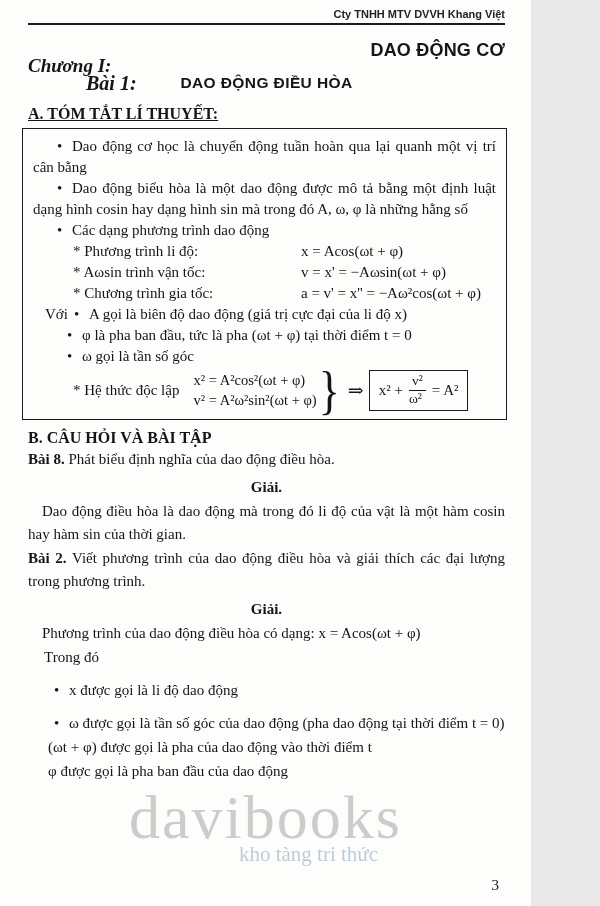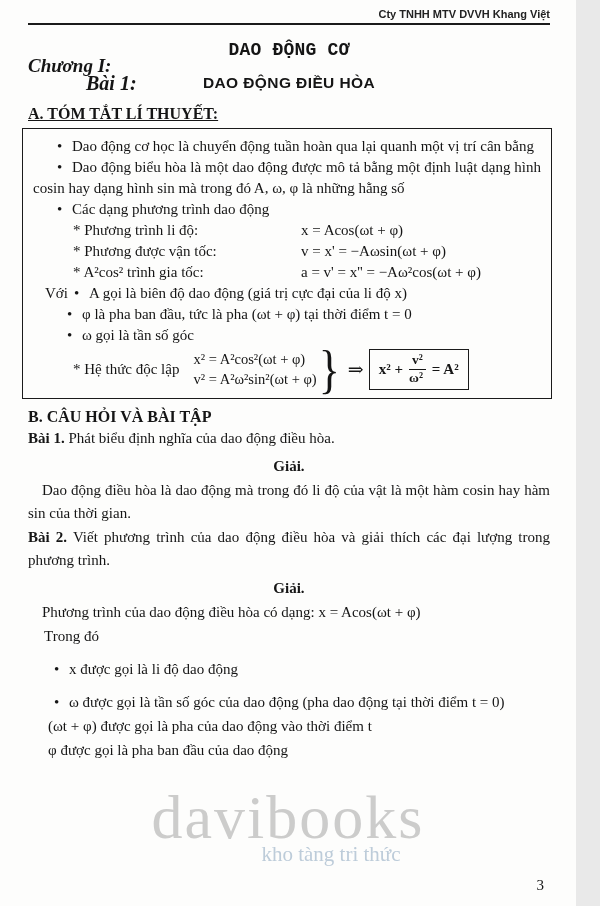--- a/index.html
+++ b/index.html
@@ -1,24 +1,24 @@
 <!DOCTYPE html>
 <html><head>
 <meta charset="utf-8">
 <style>
   * { margin:0; padding:0; box-sizing:border-box; }
   html,body { background:#e9e9e9; }
   body { width:600px; height:906px; margin:0 auto; font-family:"Liberation Serif","DejaVu Serif",serif; color:#151515; }
-  .page { position:relative; width:576px; height:906px; background:#fdfdfc; overflow:hidden; padding:8px 26px 0 28px; }
+  .page { position:relative; width:531px; height:906px; background:#fdfdfc; overflow:hidden; padding:8px 26px 0 28px; }
 
   .pg-header { text-align:right; font-family:"Liberation Sans","DejaVu Sans",sans-serif; font-size:11px; font-weight:bold; padding-bottom:3px; border-bottom:2px solid #1b1b1b; color:#222; }
 
   .chapter-row { position:relative; height:30px; margin-top:12px; }
   .chapter-label { position:absolute; left:0; top:18px; font-style:italic; font-weight:bold; font-size:19px; }
-  .chapter-title { display:block; text-align:center; font-family:Liberation Mono, monospace; font-weight:bold; font-size:18px; padding-top:3px; letter-spacing:.2px; }
+  .chapter-title { display:block; text-align:right; font-family:Liberation Sans, sans-serif; font-weight:bold; font-size:18px; padding-top:3px; letter-spacing:.2px; }
 
   .lesson-row { position:relative; height:26px; margin-top:3px; }
   .lesson-label { position:absolute; left:58px; top:2px; font-style:italic; font-weight:bold; font-size:20px; }
   .lesson-title { display:block; text-align:center; font-family:"Liberation Sans","DejaVu Sans",sans-serif; font-weight:bold; font-size:15.5px; letter-spacing:.4px; padding-top:4px; }
 
   .a-heading { font-size:16px; font-weight:bold; text-decoration:underline; margin-top:9px; }
 
   .theory-box { border:1.5px solid #1b1b1b; margin-top:5px; margin-left:-6px; margin-right:-2px; padding:7px 10px 8px 10px; font-size:15px; line-height:21px; }
   .t-bullet { text-align:justify; text-indent:24px; }
   .blt { display:inline-block; width:15px; text-indent:0; }
@@ -27,21 +27,21 @@
   .eq-value { flex:1; }
   .voi-row { padding-left:12px; }
   .voi-row .blt { margin-left:6px; }
   .sub-bullet { padding-left:34px; }
 
   .ht-row { display:flex; align-items:center; padding-left:40px; margin-top:3px; }
   .ht-label { margin-right:14px; white-space:nowrap; }
   .ht-eqs { display:flex; flex-direction:column; line-height:20px; font-size:14.5px; }
   .ht-brace { display:inline-block; font-size:44px; font-weight:300; transform:scaleY(1.18); margin:0 3px 0 2px; }
   .ht-arrow { font-size:19px; margin:0 5px; }
-  .ht-result { border:1.3px solid #1b1b1b; padding:3px 9px; display:inline-flex; align-items:center; gap:6px; font-size:15px; line-height:1.1;font-weight:bold; }
+  .ht-result { border:1.3px solid #1b1b1b; padding:3px 9px; display:inline-flex; align-items:center; gap:6px; font-size:15px; line-height:1.1; }
   .frac { display:inline-flex; flex-direction:column; font-size:13.5px; line-height:1.1; }
   .frac .num { border-bottom:1px solid #151515; padding:0 3px 1px; }
   .frac .den { padding-top:1px; }
 
   .b-heading { font-weight:bold; font-size:16px; margin-top:9px; }
   .para { font-size:15px; line-height:23px; text-align:justify; margin-top:1px; }
   .indent { text-indent:14px; }
   .bold-label { font-weight:bold; }
   .giai { text-align:center; font-weight:bold; font-size:15px; margin-top:5px; line-height:23px; }
   .b-bullet { font-size:15px; line-height:23px; text-align:justify; text-indent:26px; margin-top:10px; }
@@ -78,25 +78,25 @@
   <div class="theory-box">
     <p class="t-bullet"><span class="blt">•</span><span>Dao động cơ học là chuyển động tuần hoàn qua lại quanh một vị trí cân bằng</span></p>
     <p class="t-bullet"><span class="blt">•</span><span>Dao động biểu hòa là một dao động được mô tả bằng một định luật dạng hình cosin hay dạng hình sin mà trong đó A, ω, φ là những hằng số</span></p>
     <p class="t-bullet"><span class="blt">•</span><span>Các dạng phương trình dao động</span></p>
 
     <div class="eq-row">
       <span class="eq-label">* Phương trình li độ:</span>
       <span class="eq-value">x = Acos(ωt + φ)</span>
     </div>
     <div class="eq-row">
-      <span class="eq-label">* Phương được vận tốc:</span>
+      <span class="eq-label">* Aωsin trình vận tốc:</span>
       <span class="eq-value">v = x' = −Aωsin(ωt + φ)</span>
     </div>
     <div class="eq-row">
-      <span class="eq-label">* A²cos² trình gia tốc:</span>
+      <span class="eq-label">* Chương trình gia tốc:</span>
       <span class="eq-value">a = v' = x'' = −Aω²cos(ωt + φ)</span>
     </div>
 
     <p class="voi-row"><span>Với</span><span class="blt">•</span><span>A gọi là biên độ dao động (giá trị cực đại của li độ x)</span></p>
     <p class="sub-bullet"><span class="blt">•</span><span>φ là pha ban đầu, tức là pha (ωt + φ) tại thời điểm t = 0</span></p>
     <p class="sub-bullet"><span class="blt">•</span><span>ω gọi là tần số góc</span></p>
 
     <div class="ht-row">
       <span class="ht-label">* Hệ thức độc lập</span>
       <span class="ht-eqs">
@@ -111,21 +111,21 @@
           <span class="num">v²</span>
           <span class="den">ω²</span>
         </span>
         <span>= A²</span>
       </span>
     </div>
   </div>
 
   <h2 class="b-heading">B. CÂU HỎI VÀ BÀI TẬP</h2>
 
-  <p class="para"><span class="bold-label">Bài 1.</span> <span>Phát biểu định nghĩa của dao động điều hòa.</span></p>
+  <p class="para"><span class="bold-label">Bài 8.</span> <span>Phát biểu định nghĩa của dao động điều hòa.</span></p>
   <p class="giai">Giải.</p>
   <p class="para indent">Dao động điều hòa là dao động mà trong đó li độ của vật là một hàm cosin hay hàm sin của thời gian.</p>
 
   <p class="para"><span class="bold-label">Bài 2.</span> <span>Viết phương trình của dao động điều hòa và giải thích các đại lượng trong phương trình.</span></p>
   <p class="giai">Giải.</p>
   <p class="para indent">Phương trình của dao động điều hòa có dạng: x = Acos(ωt + φ)</p>
   <p class="para trong-do">Trong đó</p>
 
   <p class="b-bullet"><span class="blt">•</span><span>x được gọi là li độ dao động</span></p>
   <p class="b-bullet"><span class="blt">•</span><span>ω được gọi là tần số góc của dao động (pha dao động tại thời điểm t = 0)</span></p>

